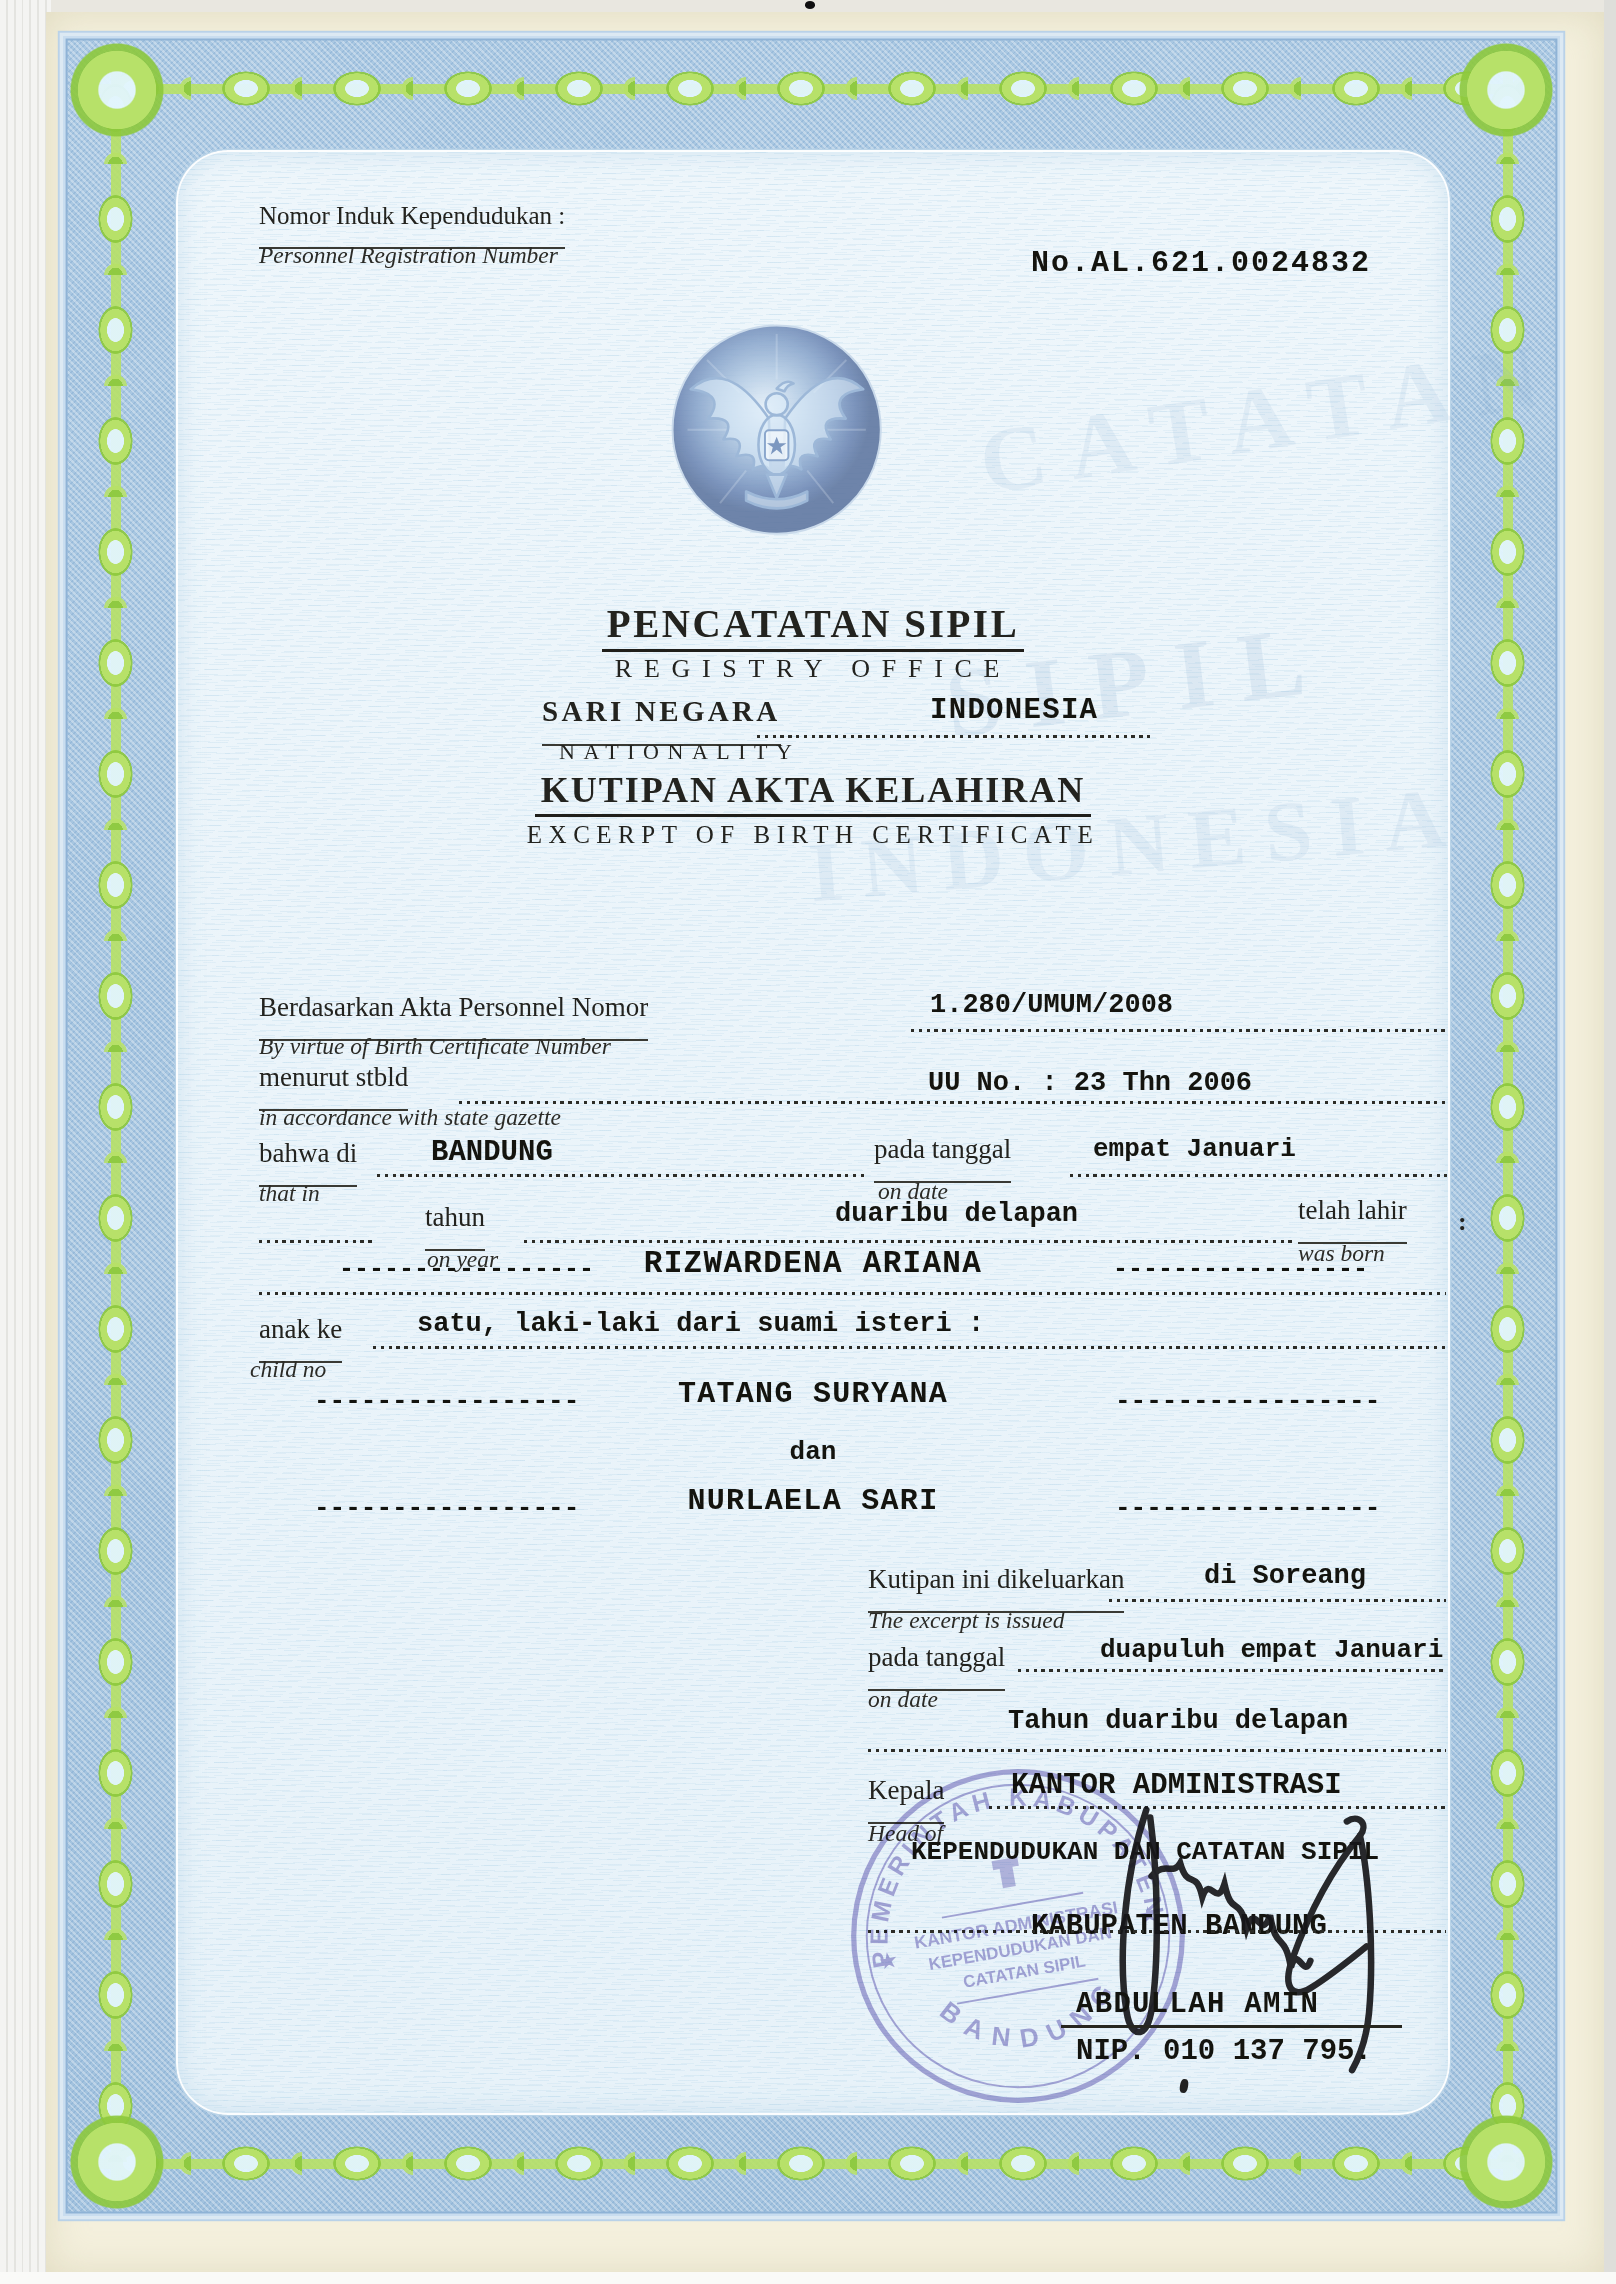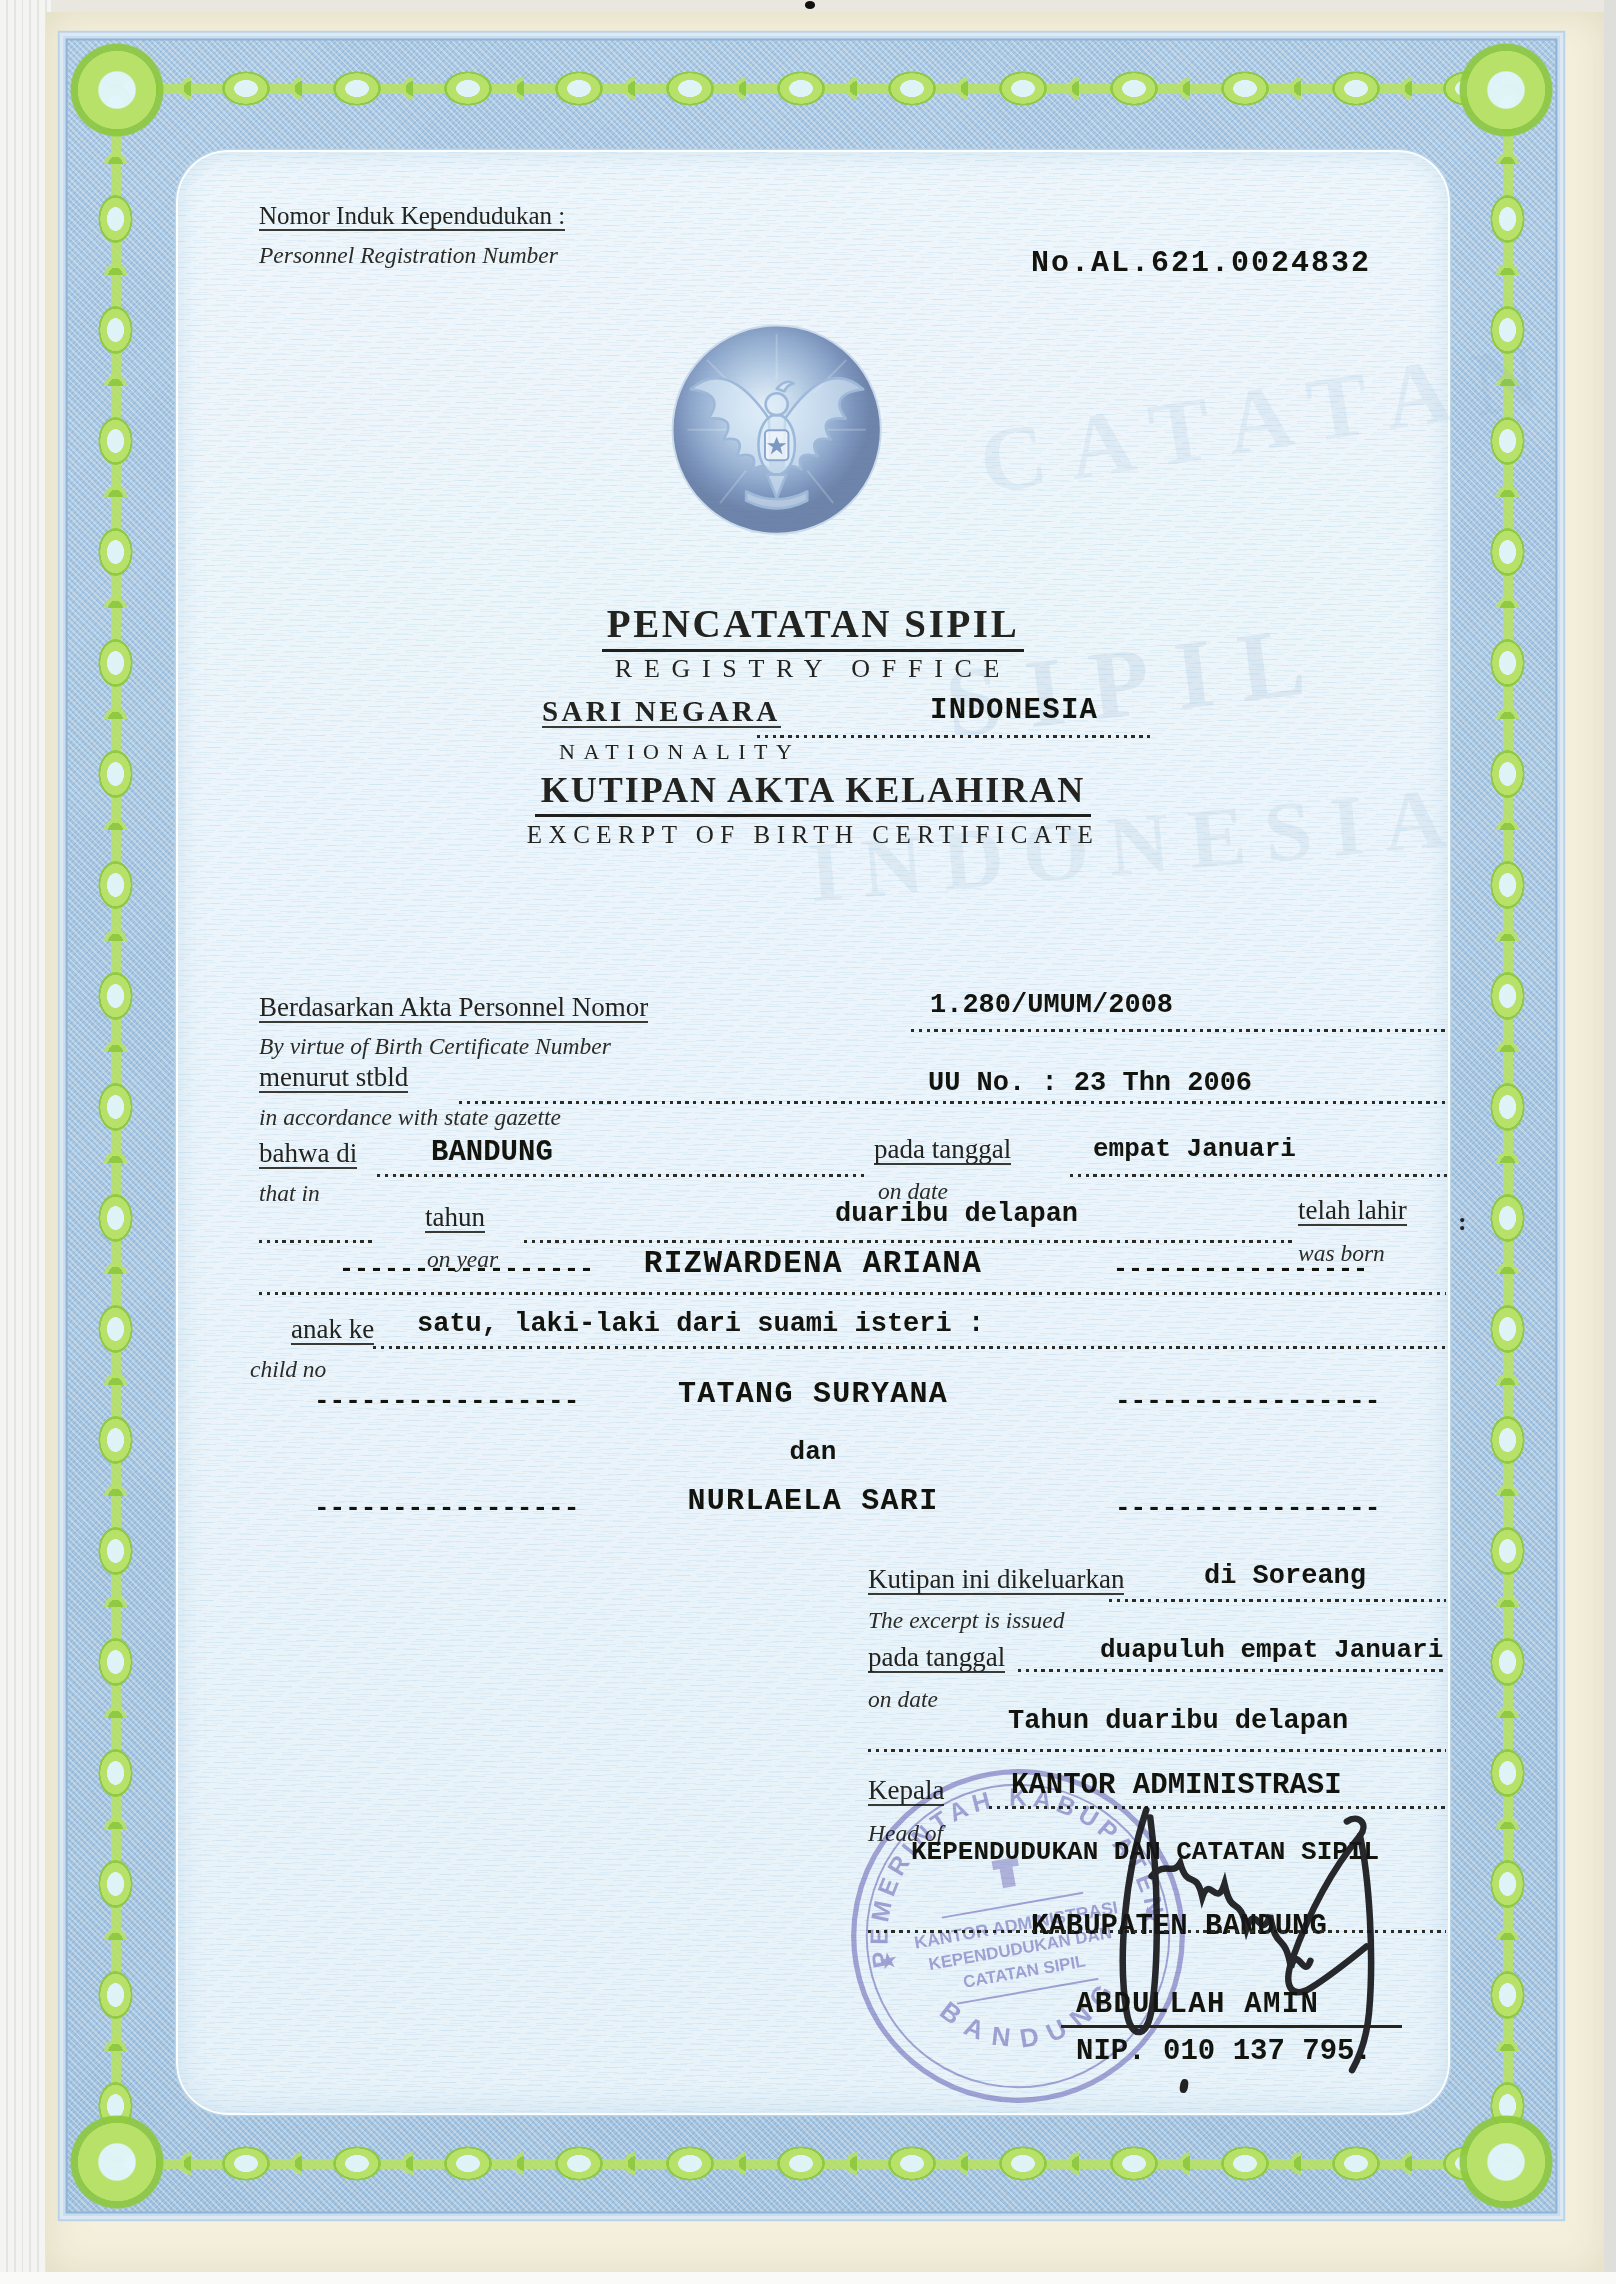--- a/index.html
+++ b/index.html
@@ -37,21 +37,21 @@
      background:radial-gradient(circle, rgba(226,245,253,.95) 0 26%, #b7e169 28% 56%, rgba(140,200,60,.9) 57% 66%, transparent 68%);}
   
   .inner{left:176px;top:150px;width:1274px;height:1965px;border-radius:52px;
      background:
        repeating-linear-gradient(2deg, rgba(140,190,220,.16) 0 0.7px, transparent 0.7px 5.2px),
        repeating-linear-gradient(-3deg, rgba(140,190,220,.12) 0 0.7px, transparent 0.7px 6.5px),
        linear-gradient(#eef6fb,#e7f2f9);
      box-shadow:inset 0 0 0 2px rgba(255,255,255,.9), inset 0 0 26px rgba(170,205,230,.5), 0 0 0 1.3px #bad4e8;}
   
   .ctr{left:176px;width:1274px;text-align:center;}
-  .lbl{font-size:27px;line-height:1.05;border-bottom:2px solid #3a3a34;padding-bottom:0;display:inline-block;}
+  .lbl{font-size:27px;line-height:1.05;border-bottom:2px solid #3a3a34;padding-bottom:18px;display:inline-block;}
   .sub{font-style:italic;font-size:23.5px;color:#2b2b27;text-align:center;}
   .mono{font-family:"Liberation Mono",monospace;font-weight:bold;color:#14140f;}
   .dotted{height:3.3px;background-image:repeating-linear-gradient(to right,#2c2c27 0 3.3px,transparent 3.3px 7.8px);}
   .hline{border-bottom:3.3px solid #201f1b;padding:0 5.2px 3.3px;display:inline-block;}
   .wm{font-weight:bold;font-family:"Liberation Serif",serif;white-space:nowrap;}
   .rule{background:#26261f;}
 </style>
 </head>
 <body>
 
@@ -160,21 +160,21 @@
   <div class="abs mono" style="left:835px;top:1199px;font-size:27px;">duaribu  delapan</div>
   <div class="abs lbl" style="left:1298px;top:1196px;">telah lahir</div>
   <div class="abs" style="left:1458px;top:1207px;font-size:26px;font-weight:bold;">:</div>
   <div class="abs sub" style="left:1298px;top:1240px;">was born</div>
 
   <div class="abs mono" style="left:339px;top:1255px;font-size:25px;">-----------------</div>
   <div class="abs ctr mono" style="top:1246px;font-size:31px;letter-spacing:1.3px;">RIZWARDENA   ARIANA</div>
   <div class="abs mono" style="left:1113px;top:1255px;font-size:25px;">-----------------</div>
   <div class="abs dotted" style="left:259px;top:1292px;width:1187px;"></div>
 
-  <div class="abs lbl" style="left:259px;top:1315px;margin-left:32px;">anak ke</div>
+  <div class="abs lbl" style="left:259px;top:1315px;">anak ke</div>
   <div class="abs sub" style="left:250px;top:1356px;">child no</div>
   <div class="abs mono" style="left:417px;top:1309px;font-size:27px;">satu, laki-laki dari suami isteri :</div>
   <div class="abs dotted" style="left:373px;top:1346px;width:1074px;"></div>
 
   <div class="abs mono" style="left:314px;top:1386px;font-size:26px;">-----------------</div>
   <div class="abs ctr mono" style="top:1377px;font-size:30px;letter-spacing:1.3px;">TATANG  SURYANA</div>
   <div class="abs mono" style="left:1115px;top:1386px;font-size:26px;">-----------------</div>
   <div class="abs ctr mono" style="top:1437px;font-size:26px;">dan</div>
   <div class="abs mono" style="left:314px;top:1493px;font-size:26px;">-----------------</div>
   <div class="abs ctr mono" style="top:1484px;font-size:30px;letter-spacing:1.3px;">NURLAELA  SARI</div>

